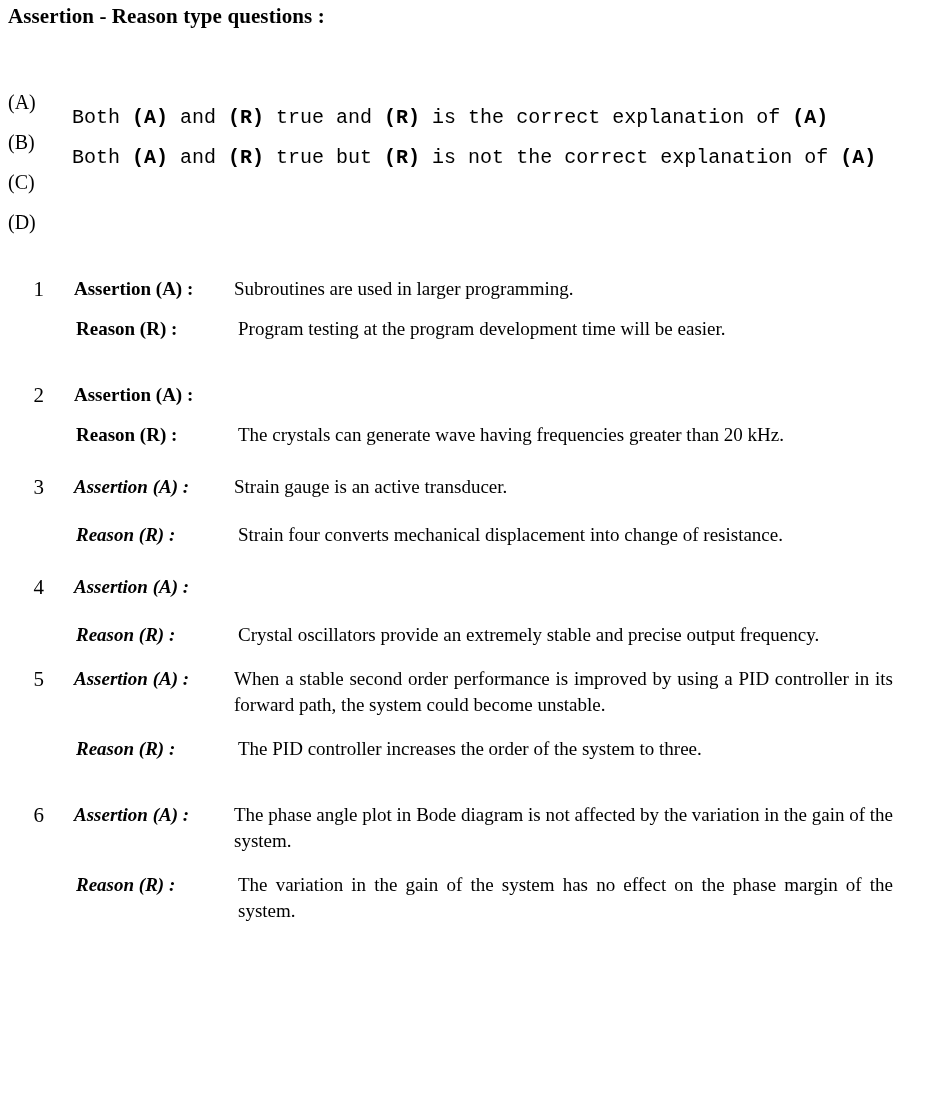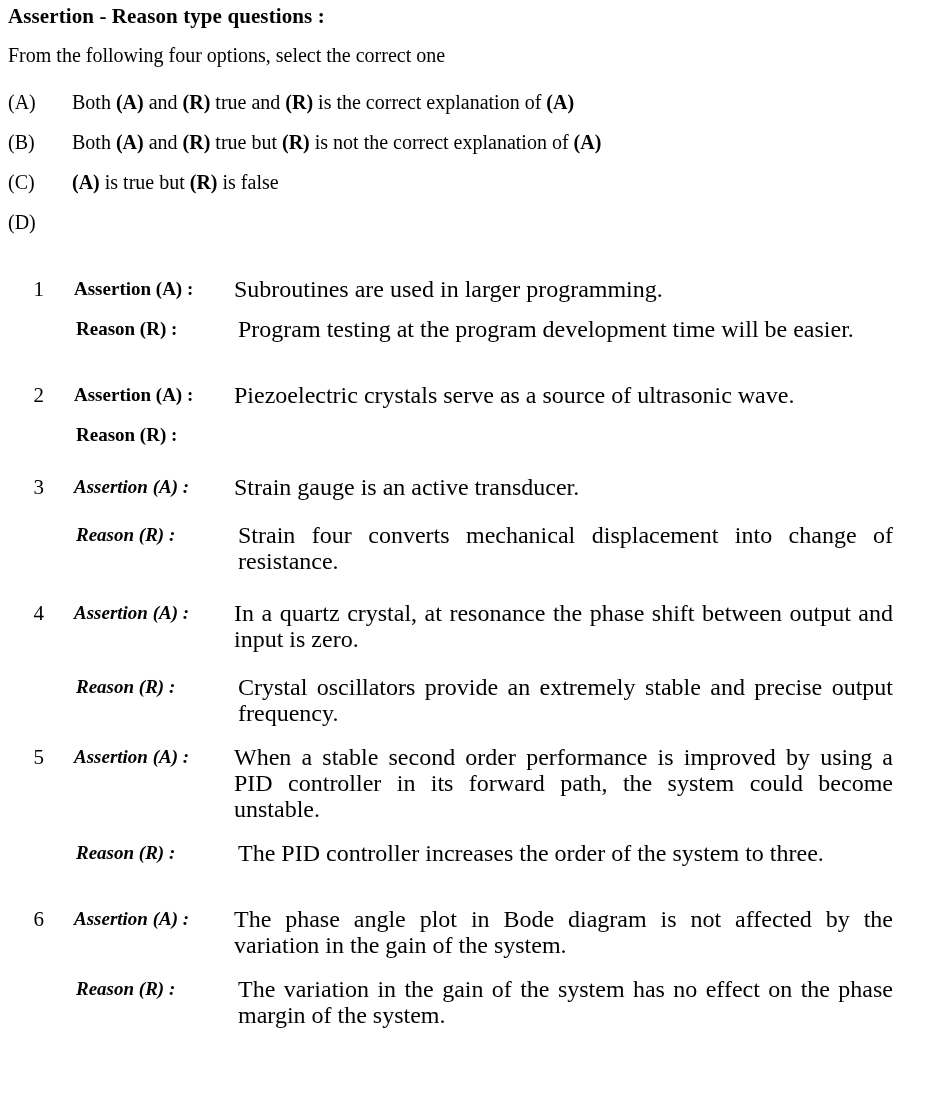--- a/index.html
+++ b/index.html
@@ -57,22 +57,23 @@
     position: absolute;
     left: 8px;
     top: 0;
     width: 56px;
     text-align: left;
     white-space: nowrap;
   }
   .option-text {
     position: absolute;
     left: 72px;
-    top: 0;
-    white-space: nowrap;
+    top: 16px;
+    white-space: nowrap;
+    font-family: Liberation Mono, monospace;
   }
   .option-text b { font-weight: bold; }
 
   
   .questions {
     position: absolute;
     left: 0;
     top: 276px;
     width: 940px;
   }
@@ -106,57 +107,55 @@
   }
   .qlabel.assertion { text-align: left; padding-left: 30px; }
   .qlabel.reason    { text-align: left; padding-left: 32px; }
   
   .qblock.italic .qlabel { font-style: italic; }
 
   .qbody {
     position: relative;
     margin-left: 234px;
     margin-right: 47px;
-    font-size: 24px;
+    font-size: 19px;
     line-height: 26px;
     text-align: justify;
     text-justify: inter-word;
   }
   .qbody.single { text-align: left; }
   .qrow.reason .qbody { margin-left: 238px; font-family: Liberation Serif, serif; }
   .gap-14  { height: 14px; }
   .gap-18  { height: 18px; }
   .gap-22  { height: 22px; }
   .gap-26  { height: 26px; }
   .gap-40  { height: 40px; }
 </style>
 </head>
 <body>
 
 <div class="page">
 
   <div class="doc-title">Assertion - Reason type questions :</div>
 
-  <div class="doc-subtitle">From the following four options, select the correct one</div>
 
   <div class="options">
 
     <div class="option-row">
       <span class="option-marker">(A)</span>
       <span class="option-text"><span>Both </span><b>(A)</b><span> and </span><b>(R)</b><span> true and </span><b>(R)</b><span> is the correct explanation of </span><b>(A)</b></span>
     </div>
 
     <div class="option-row">
       <span class="option-marker">(B)</span>
       <span class="option-text"><span>Both </span><b>(A)</b><span> and </span><b>(R)</b><span> true but </span><b>(R)</b><span> is not the correct explanation of </span><b>(A)</b></span>
     </div>
 
     <div class="option-row">
       <span class="option-marker">(C)</span>
-      <span class="option-text"><span></span><b>(A)</b><span> is true but </span><b>(R)</b><span> is false</span></span>
     </div>
 
     <div class="option-row">
       <span class="option-marker">(D)</span>
     </div>
 
   </div>
 
   <div class="questions">
 
@@ -172,25 +171,25 @@
         <div class="qbody single">Program testing at the program development time will be easier.</div>
       </div>
     </div>
 
     <div class="gap-40"></div>
 
     <div class="qblock">
       <div class="qrow assertion">
         <span class="qnum">2</span>
         <span class="qlabel assertion">Assertion (A) :</span>
-        <div class="qbody single">Piezoelectric crystals serve as a source of ultrasonic wave.</div>
       </div>
       <div class="gap-14"></div>
       <div class="qrow reason">
         <span class="qlabel reason">Reason (R) :</span>
+        <div class="qbody">The crystals can generate wave having frequencies greater than 20 kHz.</div>
       </div>
     </div>
 
     <div class="gap-26"></div>
 
     <div class="qblock italic">
       <div class="qrow assertion">
         <span class="qnum">3</span>
         <span class="qlabel assertion">Assertion (A) :</span>
         <div class="qbody single">Strain gauge is an active transducer.</div>
@@ -201,21 +200,20 @@
         <div class="qbody">Strain four converts mechanical displacement into change of resistance.</div>
       </div>
     </div>
 
     <div class="gap-26"></div>
 
     <div class="qblock italic">
       <div class="qrow assertion">
         <span class="qnum">4</span>
         <span class="qlabel assertion">Assertion (A) :</span>
-        <div class="qbody">In a quartz crystal, at resonance the phase shift between output and input is zero.</div>
       </div>
       <div class="gap-22"></div>
       <div class="qrow reason">
         <span class="qlabel reason">Reason (R) :</span>
         <div class="qbody">Crystal oscillators provide an extremely stable and precise output frequency.</div>
       </div>
     </div>
 
     <div class="gap-18"></div>
 

